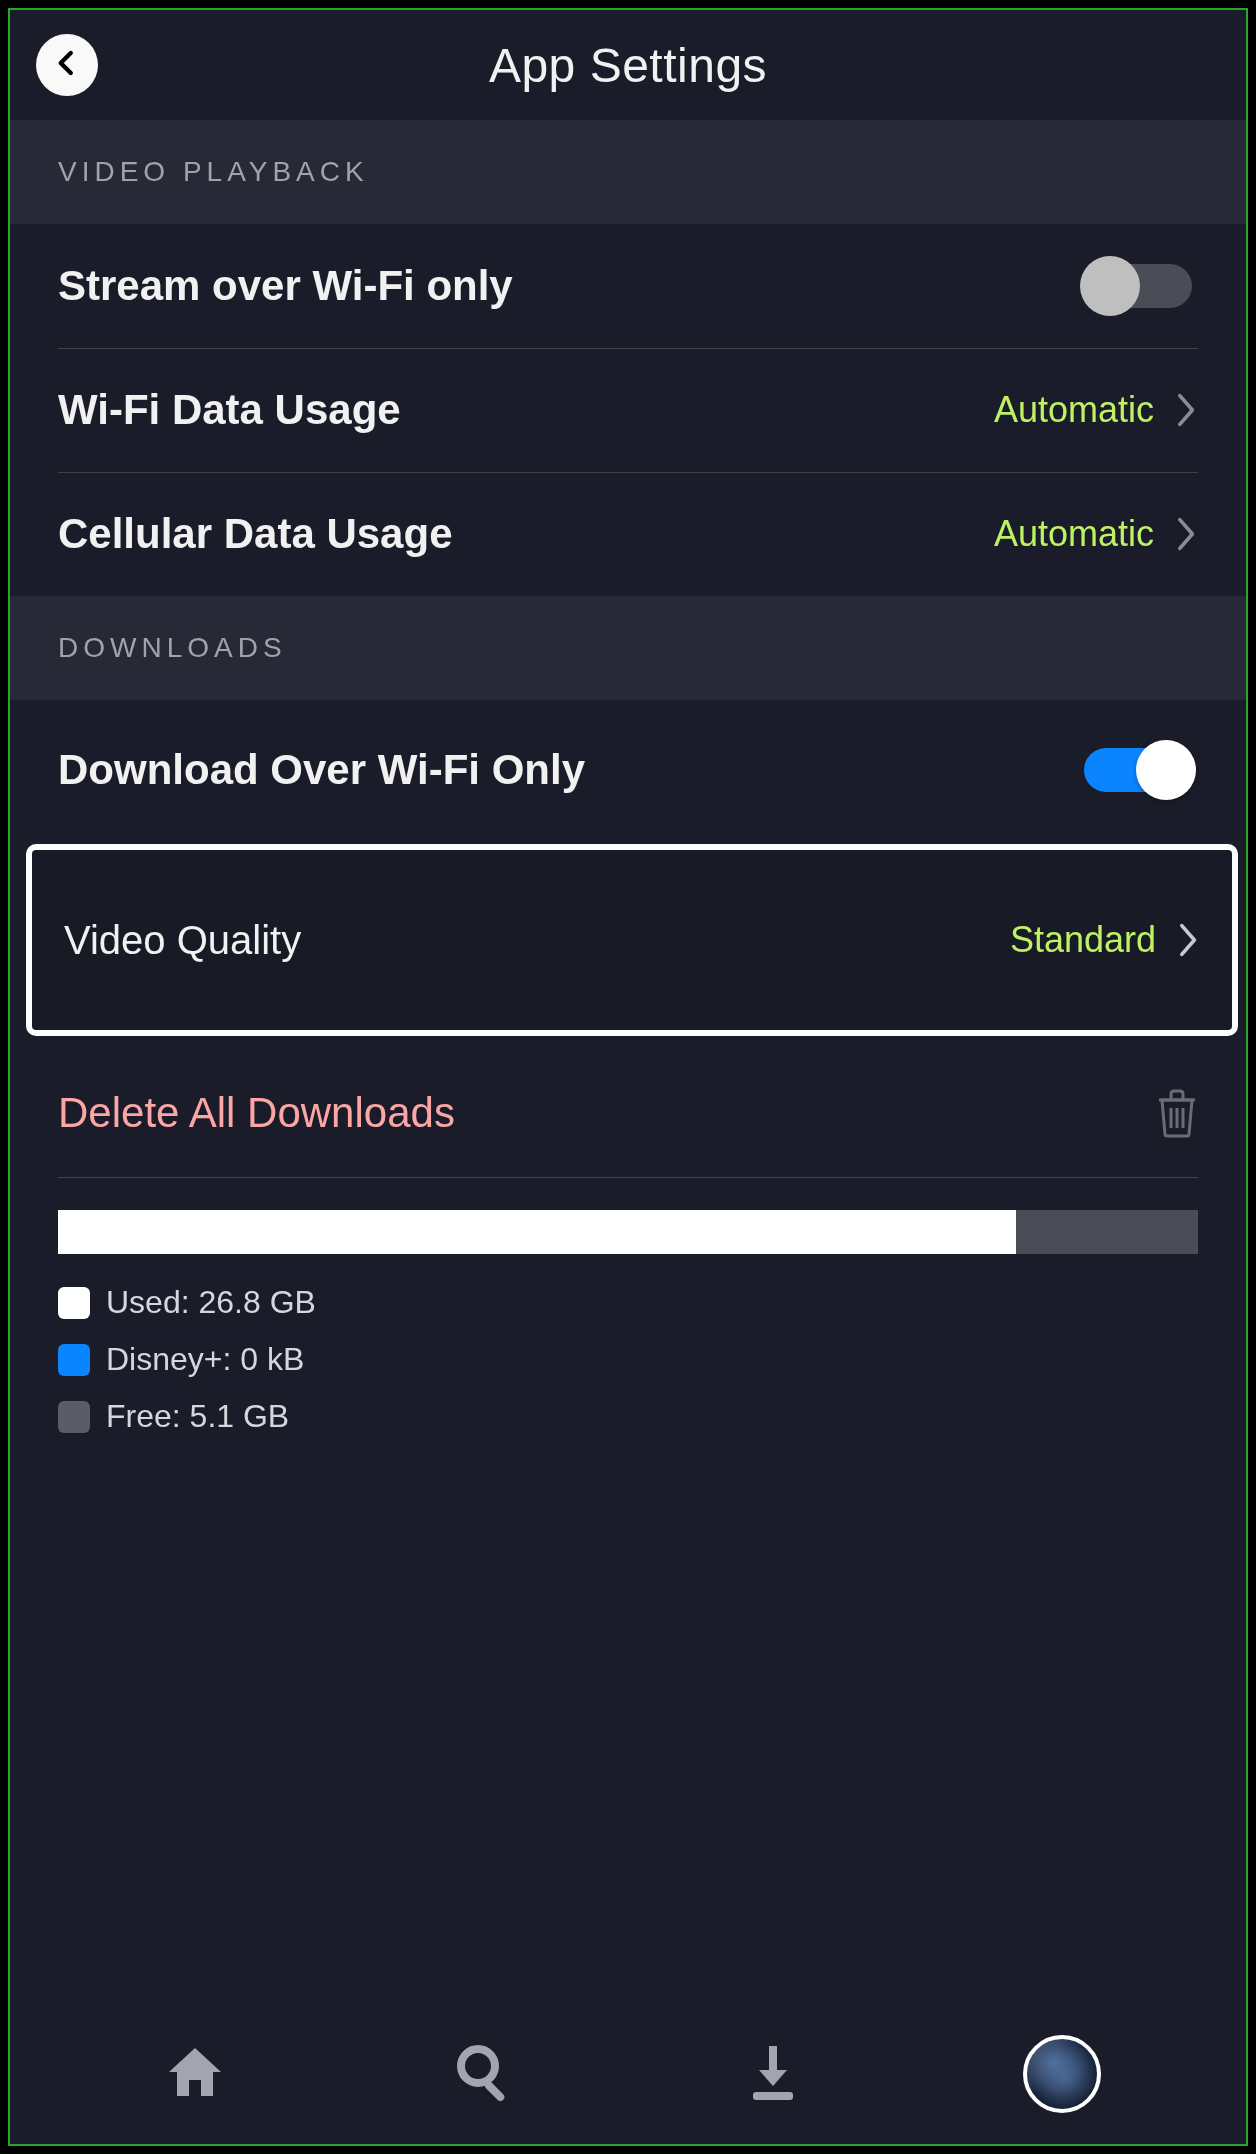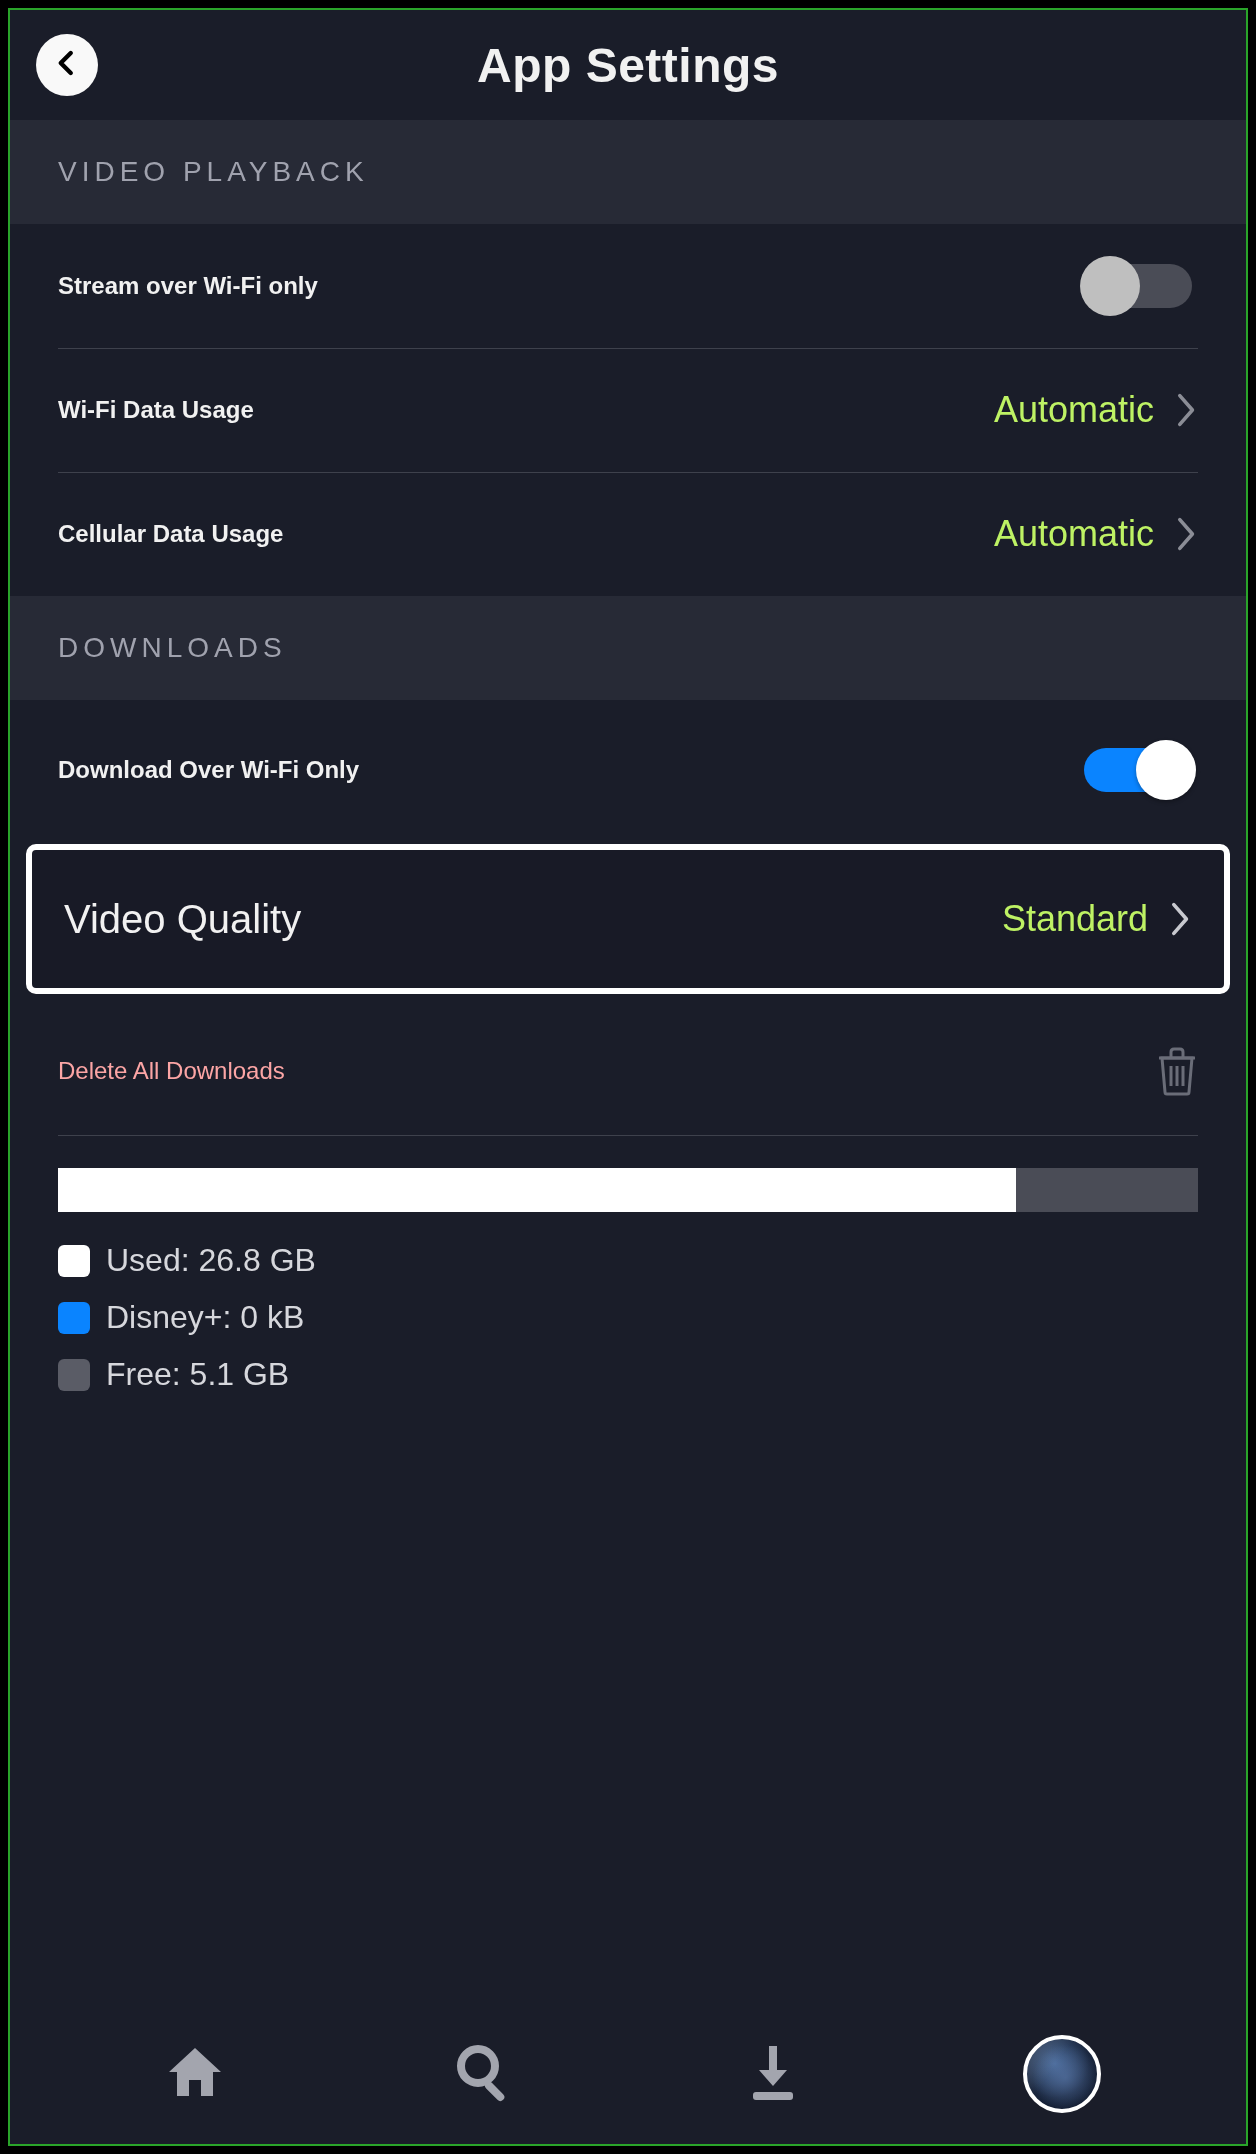--- a/index.html
+++ b/index.html
@@ -34,21 +34,21 @@
     align-items: center;
     justify-content: center;
     cursor: pointer;
   }
   .back-btn svg { width: 30px; height: 30px; }
   .header-title {
     position: absolute;
     left: 0; right: 0;
     text-align: center;
     font-size: 48px;
-    font-weight: 700;
+    font-weight: 400;
     letter-spacing: 0.5px;
     pointer-events: none;
   }
   .section-header {
     background: #272a36;
     height: 104px;
     display: flex;
     align-items: center;
     padding: 0 48px;
     font-size: 28px;
@@ -68,21 +68,21 @@
     content: "";
     position: absolute;
     top: 0;
     left: 48px;
     right: 48px;
     height: 1px;
     background: #3e414c;
   }
   .row-label {
     flex: 1;
-    font-size: 24px;
+    font-size: 42px;
     font-weight: 600;
   }
   .row-value {
     font-size: 36px;
     color: #bef264;
     margin-right: 22px;
   }
   .chevron {
     width: 22px;
     height: 36px;
@@ -105,24 +105,24 @@
     top: -8px;
     width: 60px;
     height: 60px;
     border-radius: 50%;
     background: #bfbfbf;
   }
   .toggle.off .knob { left: -4px; }
   .toggle.on { background: #0a84ff; }
   .toggle.on .knob { right: -4px; background: #fff; box-shadow: 0 2px 4px rgba(0,0,0,.3); }
   .highlight-row {
-    margin: 4px 16px 12px 16px;
+    margin: 4px 8px 12px 16px;
     border: 6px solid #fff;
     border-radius: 10px;
-    height: 150px;
+    height: 192px;
     display: flex;
     align-items: center;
     padding: 0 32px;
     background: #181a26;
   }
   .highlight-row .row-label { font-size: 40px; font-weight: 500; }
   .delete-row .row-label {
     color: #fca5a5;
     font-weight: 400;
   }

